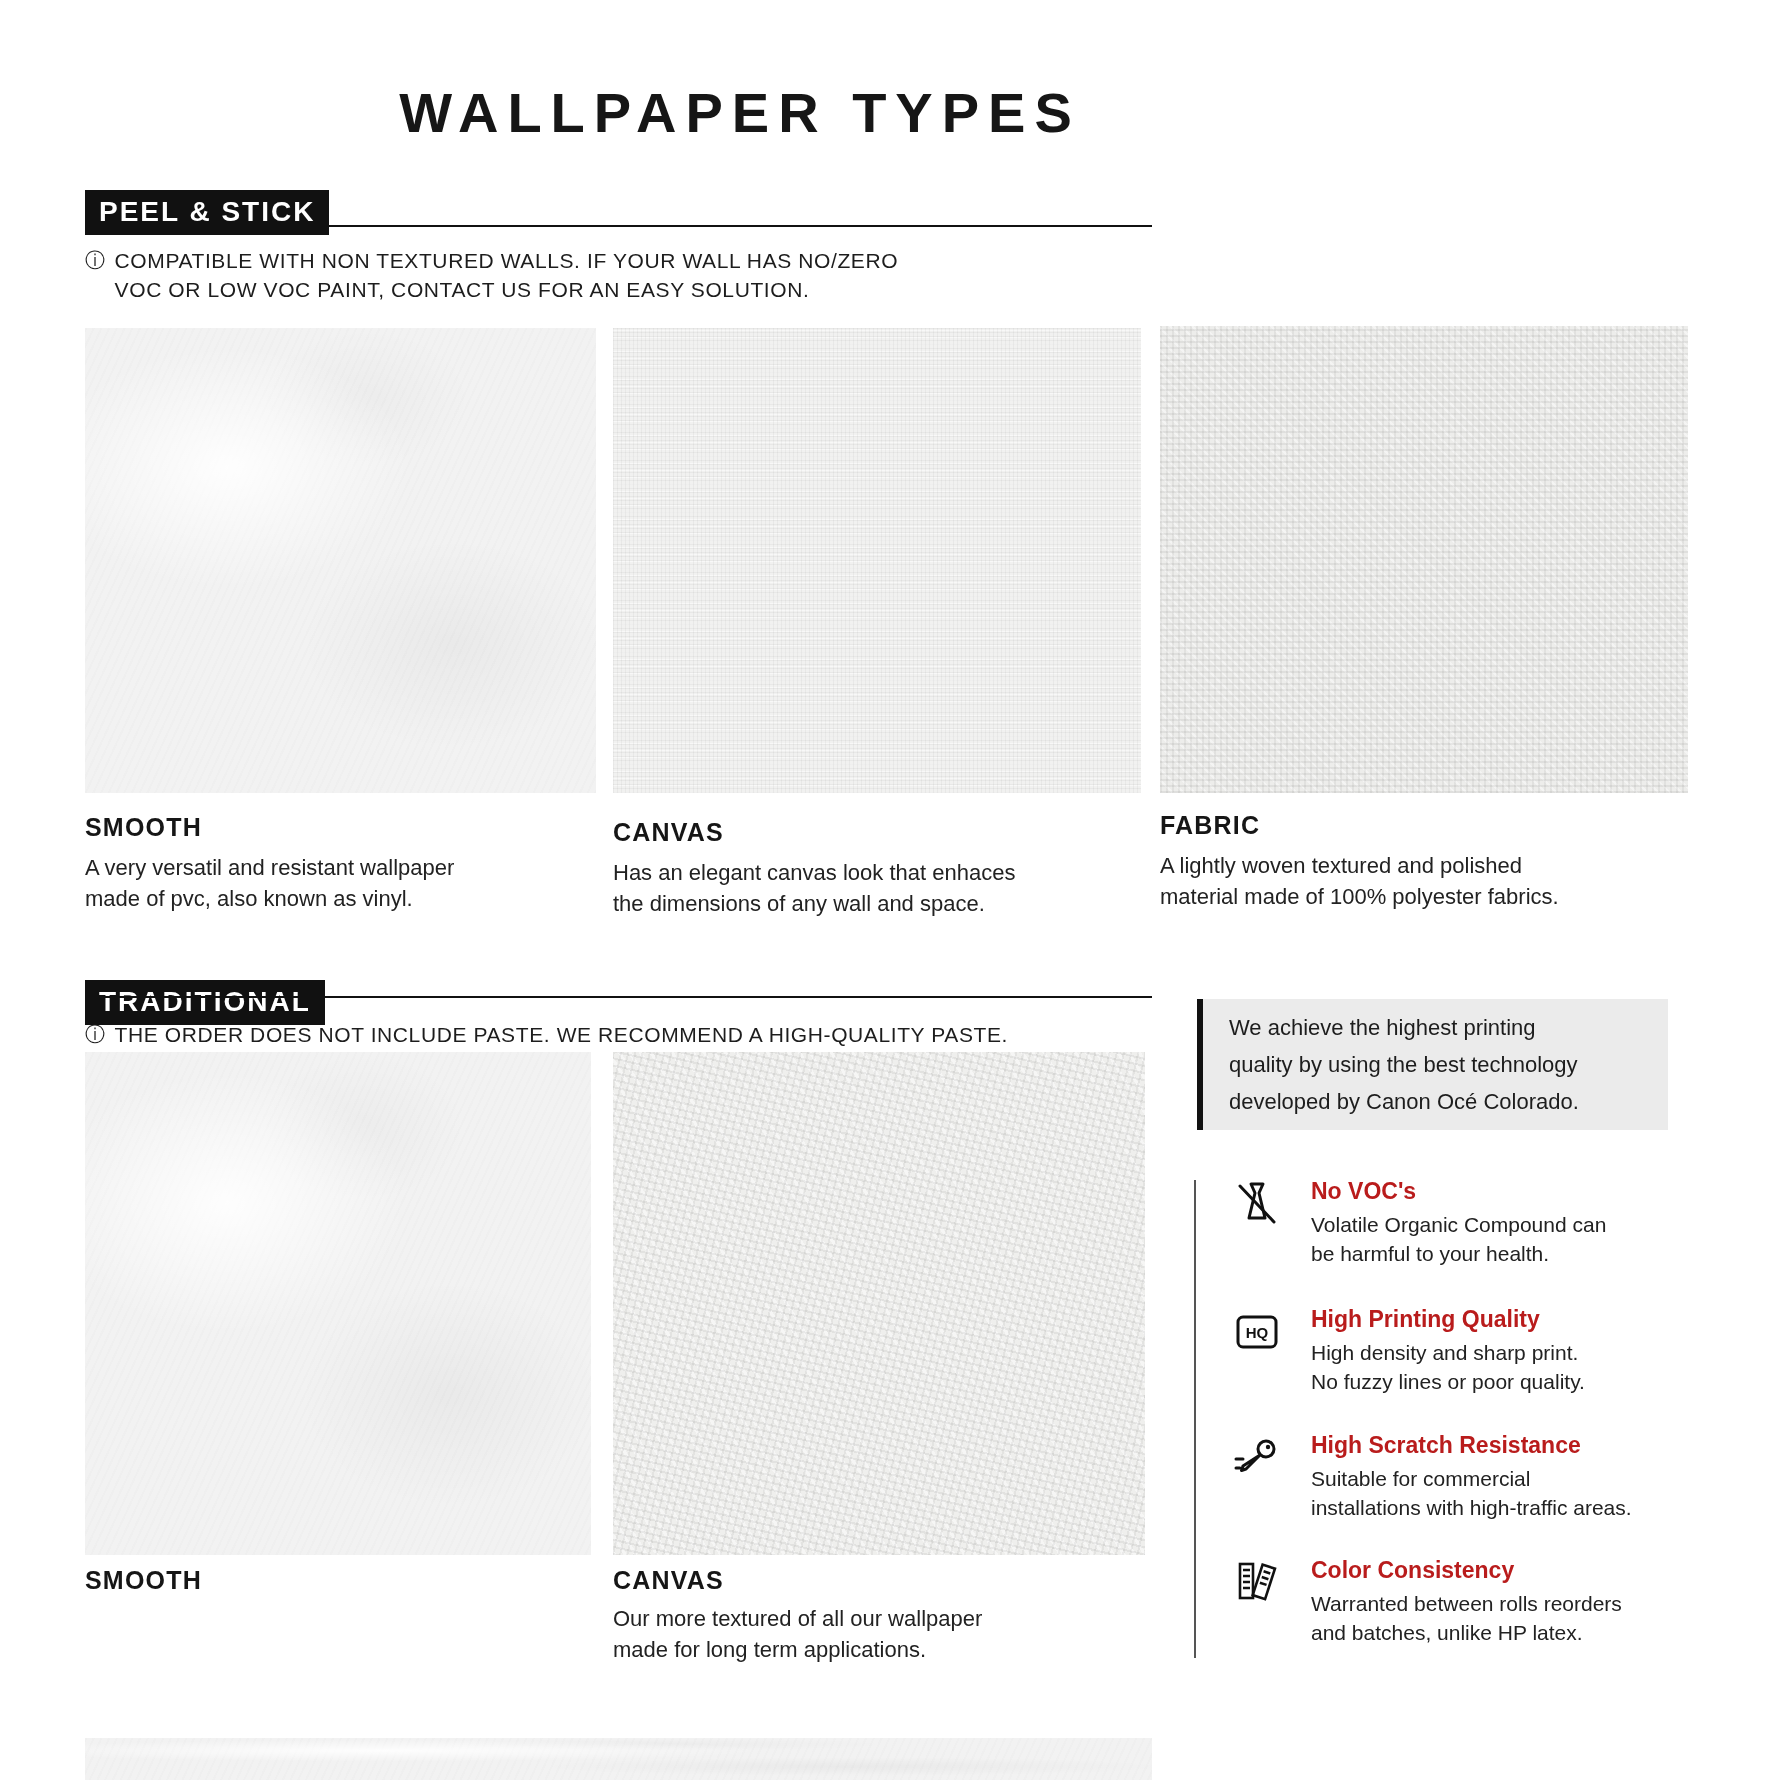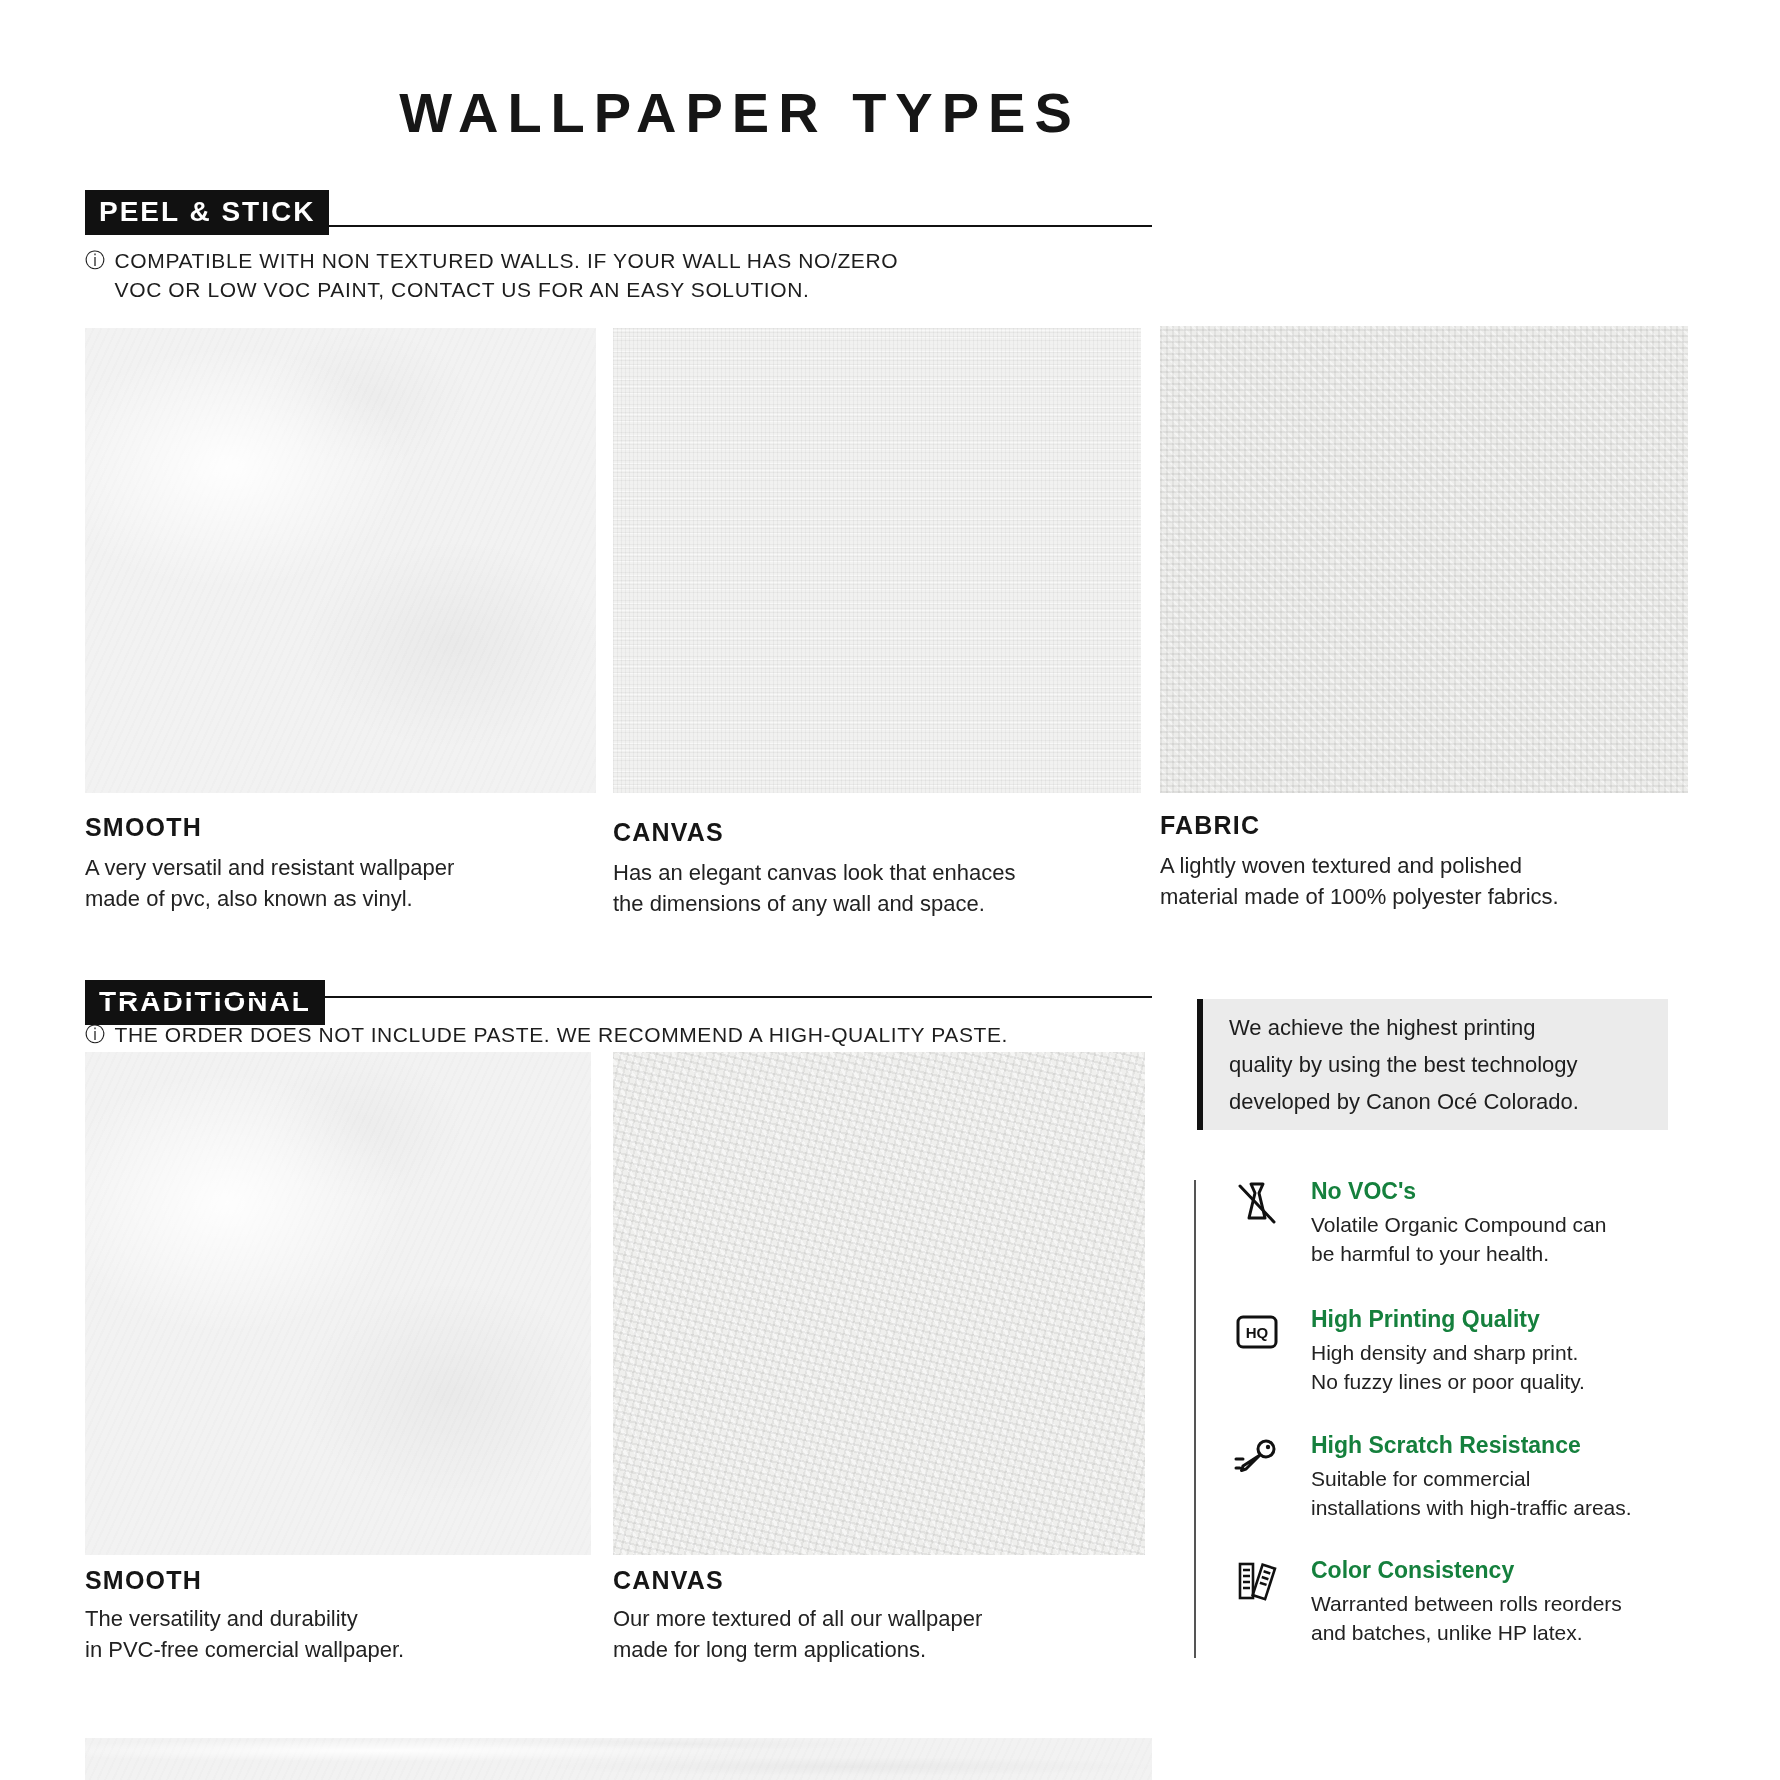--- a/index.html
+++ b/index.html
@@ -134,21 +134,21 @@
   }
   .f-icon {
     flex: 0 0 52px;
     width: 52px;
     height: 52px;
     display: inline-block;
   }
   .f-title {
     font-size: 23px;
     font-weight: bold;
-    color: #15803d;
+    color: #b91c1c;
     margin-bottom: 5px;
   }
   .f-desc {
     font-size: 21px;
     line-height: 29px;
     color: #222222;
   }
   .bottom-strip {
     position: absolute;
     left: 85px;
@@ -194,22 +194,20 @@
 
   <div class="note" style="left:85px; top:1020px;">
     <span class="info-glyph">ⓘ</span>
     <span class="pre">THE ORDER DOES NOT INCLUDE PASTE. WE RECOMMEND A HIGH-QUALITY PASTE.</span>
   </div>
 
   <div class="swatch tex-smooth" style="left:85px; top:1052px; width:506px; height:503px;"></div>
   <div class="swatch tex-canvas-rough" style="left:613px; top:1052px; width:532px; height:503px;"></div>
 
   <div class="card-title" style="left:85px; top:1566px;">SMOOTH</div>
-  <div class="card-desc pre" style="left:85px; top:1603px;">The versatility and durability
-in PVC-free comercial wallpaper.</div>
 
   <div class="card-title" style="left:613px; top:1566px;">CANVAS</div>
   <div class="card-desc pre" style="left:613px; top:1603px;">Our more textured of all our wallpaper
 made for long term applications.</div>
 
   <div class="callout pre">We achieve the highest printing
 quality by using the best technology
 developed by Canon Océ Colorado.</div>
 
   <div class="features-rule"></div>

